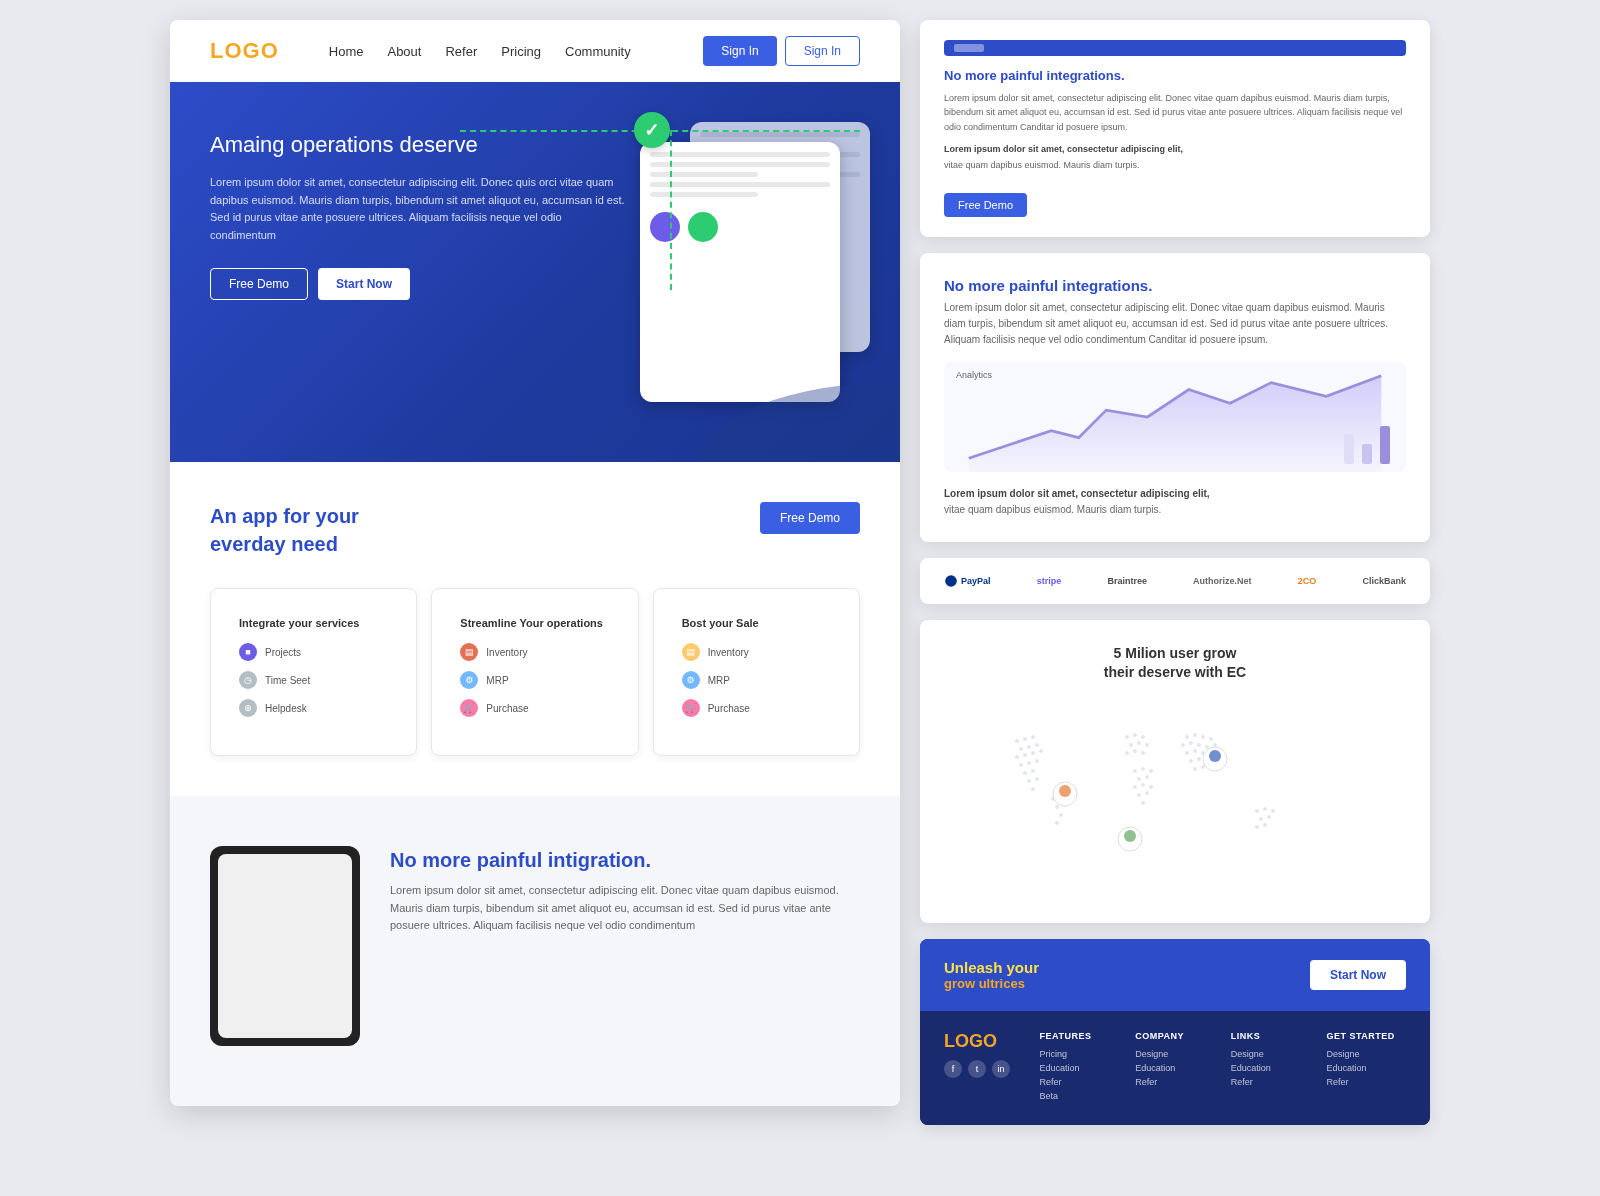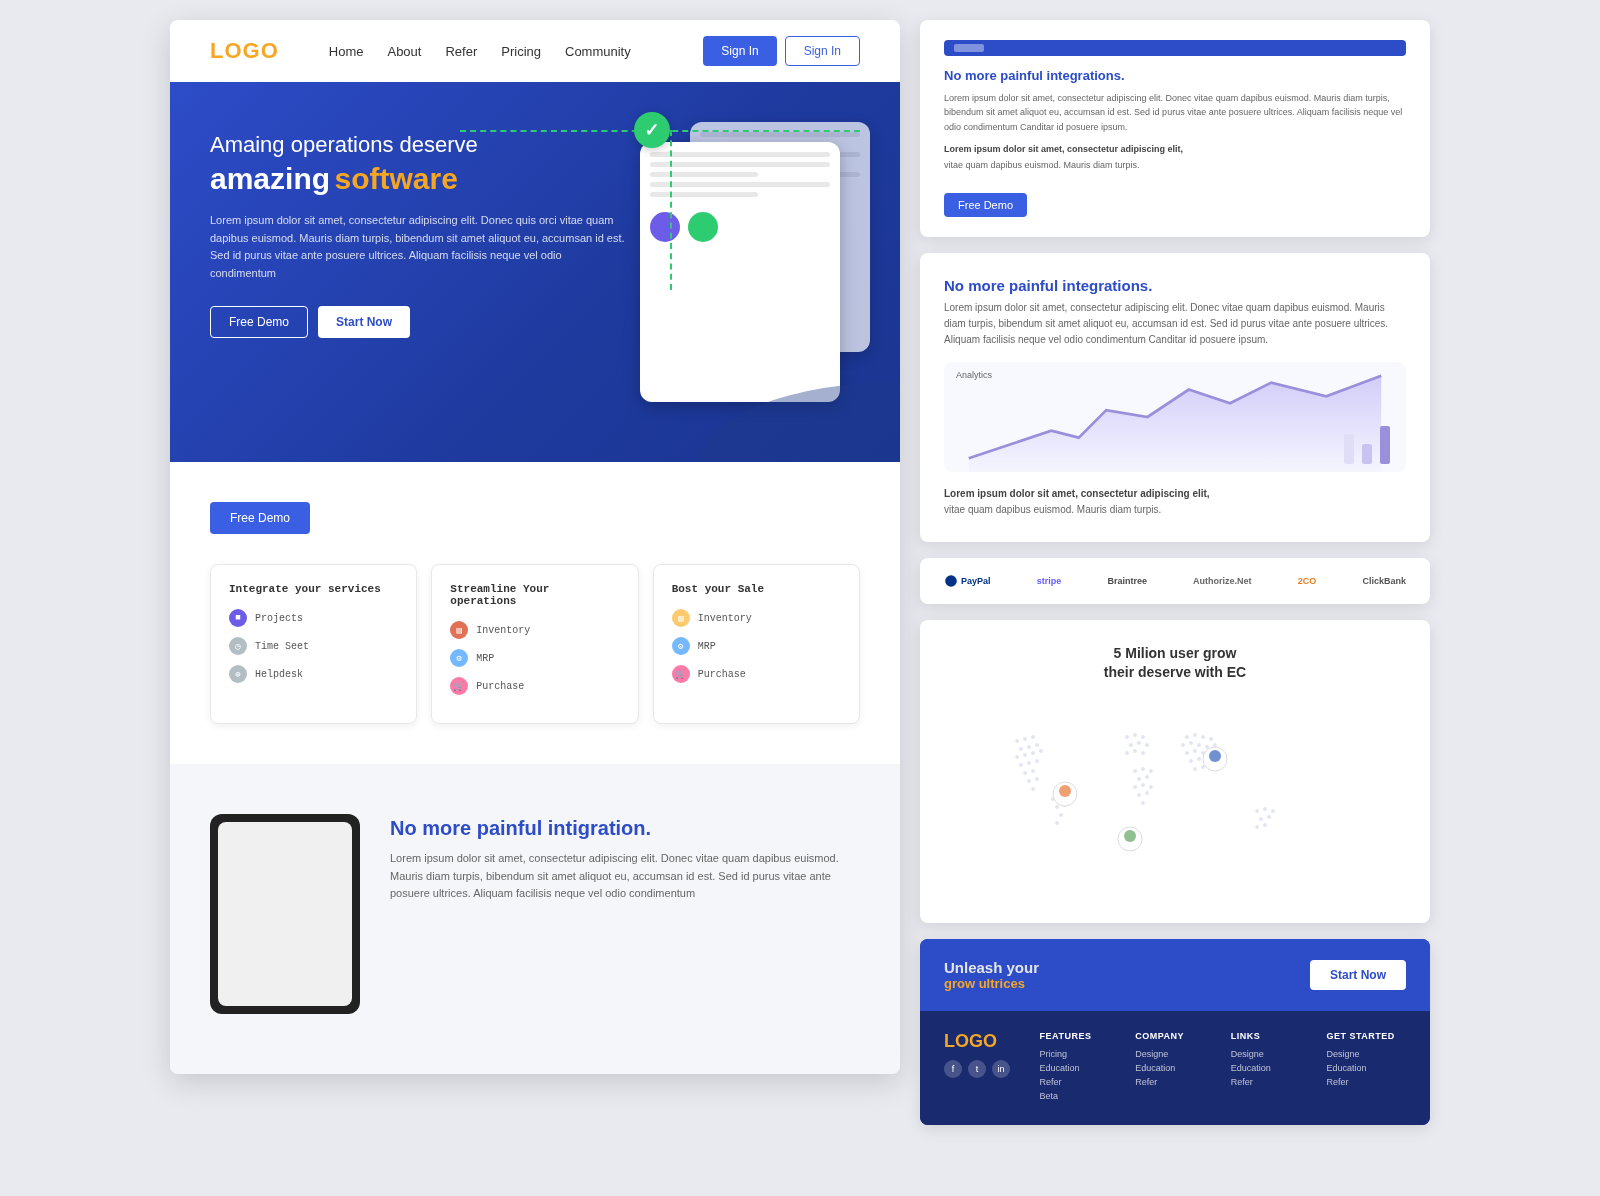--- a/index.html
+++ b/index.html
@@ -267,23 +267,22 @@
     }
     .feature-cards {
       display: flex;
       gap: 14px;
     }
     .feature-card {
       flex: 1;
       background: #fff;
       border: 1px solid #e8e8e8;
       border-radius: 8px;
-      padding: 18px;
+      padding: 28px;
       box-shadow: 0 2px 8px rgba(0,0,0,0.06);
-      font-family: Liberation Mono, monospace;
     }
     .feature-card-title {
       font-size: 11px;
       font-weight: 700;
       color: #333;
       margin-bottom: 14px;
     }
     .feature-item {
       display: flex;
       align-items: center;
@@ -460,21 +459,21 @@
     .cta-bar {
       background: #2d4cc8;
       padding: 20px 24px;
       display: flex;
       justify-content: space-between;
       align-items: center;
     }
     .cta-text h3 {
       font-size: 15px;
       font-weight: 700;
-      color: #e5e5e5;
+      color: #fde047;
     }
     .cta-text p {
       font-size: 13px;
       font-weight: 700;
       color: #f5a623;
     }
     .btn-start-now-white {
       background: #fff;
       color: #2d4cc8;
       border: none;
@@ -580,25 +579,20 @@
         </div>
         <div class="nav-buttons">
           <button class="btn-signin-outline">Sign In</button>
           <button class="btn-signin-white">Sign In</button>
         </div>
       </nav>
 
       <section class="hero">
         <div class="hero-content">
           <p class="hero-title">Amaing operations deserve</p>
-          <p>
-            <span class="hero-title-bold">amazing</span>
-            <span> </span>
-            <span class="hero-title-accent">software</span>
-          </p>
           <p class="hero-desc">Lorem ipsum dolor sit amet, consectetur adipiscing elit. Donec quis orci vitae quam dapibus euismod. Mauris diam turpis, bibendum sit amet aliquot eu, accumsan id est. Sed id purus vitae ante posuere ultrices. Aliquam facilisis neque vel odio condimentum</p>
           <div class="hero-buttons">
             <button class="btn-free-demo">Free Demo</button>
             <button class="btn-start-now">Start Now</button>
           </div>
         </div>
 
         <div class="check-dot">✓</div>
 
         <div class="dashed-line"></div>
@@ -628,20 +622,24 @@
                 <div style="width:30px;height:30px;border-radius:50%;background:#2ecc71;"></div>
               </div>
             </div>
           </div>
         </div>
         <div class="hero-wave"></div>
       </section>
 
       <section class="features-section">
         <div class="features-header">
+          <div>
+            <div class="features-title">An app for your</div>
+            <div class="features-title">everday need</div>
+          </div>
           <button class="btn-free-demo-blue">Free Demo</button>
         </div>
         <div class="feature-cards">
 
           <div class="feature-card">
             <div class="feature-card-title">Integrate your services</div>
             <div class="feature-item">
               <div class="feature-icon purple">■</div>
               <span class="feature-item-text">Projects</span>
             </div>

